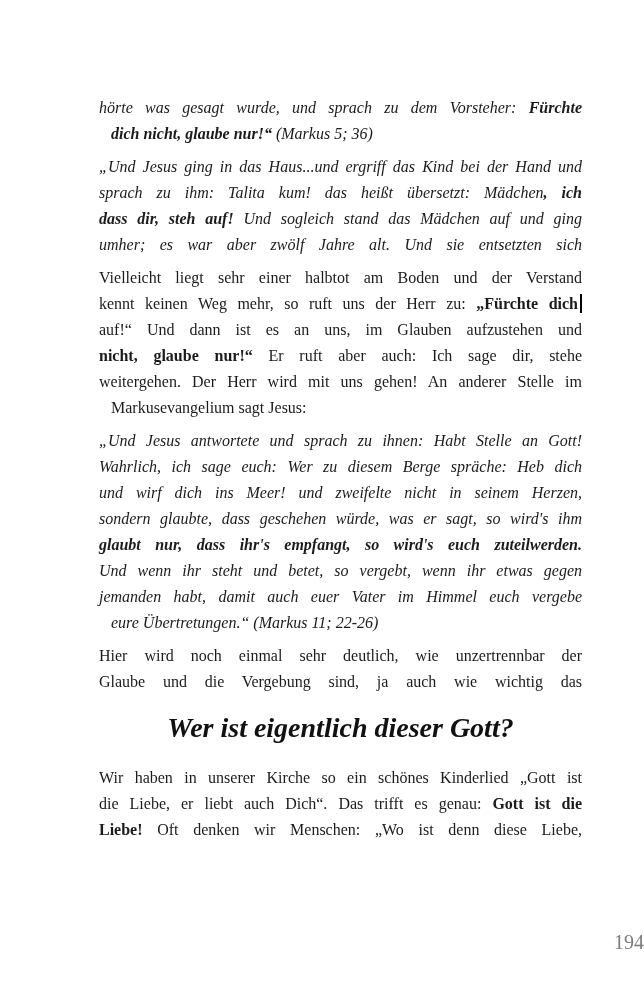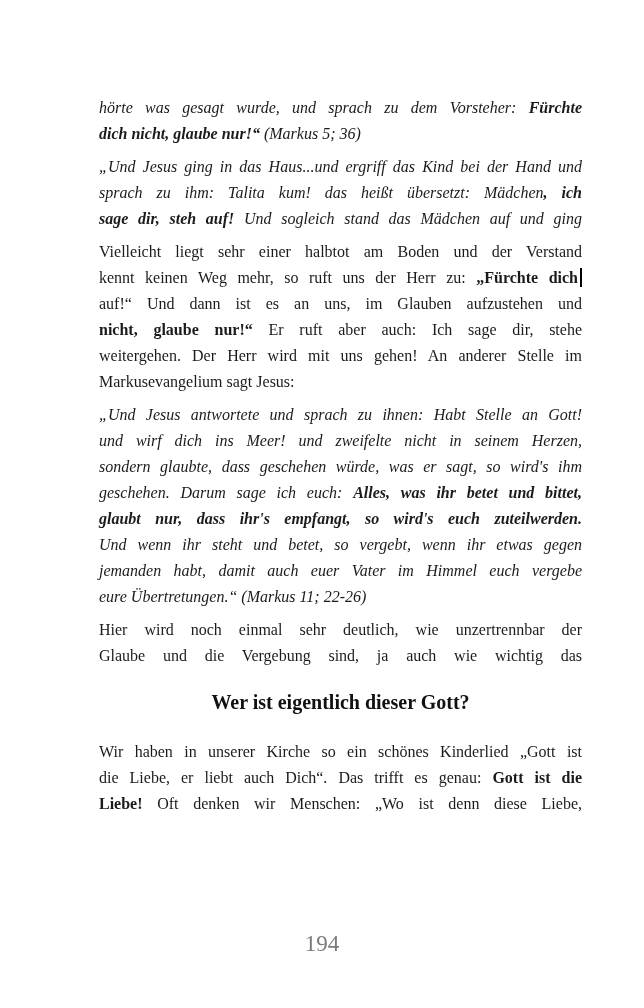--- a/index.html
+++ b/index.html
@@ -29,75 +29,78 @@
     color: #1b1b1b;
   }
   .para.italic { font-style: italic; }
   .line {
     text-align: justify;
     text-align-last: justify;
     white-space: normal;
   }
   .line.last {
     text-align-last: left;
+    margin-left: 12px;
   }
   .bold { font-weight: bold; }
   .heading {
-    font-size: 20px;
+    font-size: 28px;
     line-height: 38px;
     font-weight: bold;
+    font-style: italic;
     text-align: center;
     margin: 14px 0 18px 0;
     color: #111111;
   }
   .caret {
     display: inline-block;
     width: 2px;
     height: 19px;
     background: #000000;
     vertical-align: -4px;
     margin-left: 2px;
   }
   .pagenum {
     position: absolute;
     top: 931px;
     left: 0;
     width: 100%;
-    text-align: center;
-    font-size: 23px;
+    text-align: right;
+    font-size: 20px;
     color: #7b7b7b;
   }
 </style>
 </head>
 <body>
 
 <div class="page">
   <div class="text-col" id="doc-blocks">
       <div class="para italic">
         <div class="line"><span>hörte was gesagt wurde, und sprach zu dem Vorsteher: </span><span class="bold">Fürchte</span></div>
         <div class="line last"><span class="bold">dich nicht, glaube nur!“</span><span> (Markus 5; 36)</span></div>
       </div>
       <div class="para italic">
         <div class="line"><span>„Und Jesus ging in das Haus...und ergriff das Kind bei der Hand und</span></div>
         <div class="line"><span>sprach zu ihm: Talita kum!  das heißt übersetzt: Mädchen</span><span class="bold">, ich</span></div>
-        <div class="line"><span class="bold">sage dir, steh auf!</span><span> Und sogleich stand das Mädchen auf und ging</span></div>
+        <div class="line"><span class="bold">dass dir, steh auf!</span><span> Und sogleich stand das Mädchen auf und ging</span></div>
+        <div class="line"><span>umher; es war aber zwölf Jahre alt. Und sie entsetzten sich</span></div>
       </div>
       <div class="para">
         <div class="line"><span>Vielleicht liegt sehr einer halbtot am Boden und der Verstand</span></div>
         <div class="line"><span>kennt keinen Weg mehr, so ruft uns der Herr zu: </span><span class="bold">„Fürchte dich</span><span class="caret"></span></div>
         <div class="line"><span>auf!“ Und dann ist es an uns, im Glauben aufzustehen und</span></div>
         <div class="line"><span class="bold">nicht, glaube nur!“</span><span> Er ruft aber auch: Ich sage dir, stehe</span></div>
         <div class="line"><span>weitergehen. Der Herr wird mit uns gehen! An anderer Stelle im</span></div>
         <div class="line last"><span>Markusevangelium sagt Jesus:</span></div>
       </div>
       <div class="para italic">
         <div class="line"><span>„Und Jesus antwortete und sprach zu ihnen: Habt Stelle an Gott!</span></div>
+        <div class="line"><span>Wahrlich, ich sage euch: Wer zu diesem Berge spräche: Heb dich</span></div>
         <div class="line"><span>und wirf dich ins Meer! und zweifelte nicht in seinem Herzen,</span></div>
         <div class="line"><span>sondern glaubte, dass geschehen würde, was er sagt, so wird's ihm</span></div>
-        <div class="line"><span>geschehen. Darum sage ich euch: </span><span class="bold">Alles, was ihr betet und bittet,</span></div>
         <div class="line"><span class="bold">glaubt nur, dass ihr's empfangt, so wird's euch zuteilwerden.</span></div>
         <div class="line"><span>Und wenn ihr steht und betet, so vergebt, wenn ihr etwas gegen</span></div>
         <div class="line"><span>jemanden habt, damit auch euer Vater im Himmel euch vergebe</span></div>
         <div class="line last"><span>eure Übertretungen.“ (Markus 11; 22-26)</span></div>
       </div>
       <div class="para">
         <div class="line"><span>Hier wird noch einmal sehr deutlich, wie unzertrennbar der</span></div>
         <div class="line"><span>Glaube und die Vergebung sind, ja auch wie wichtig das</span></div>
       </div>
       <div class="heading">Wer ist eigentlich dieser Gott?</div>

